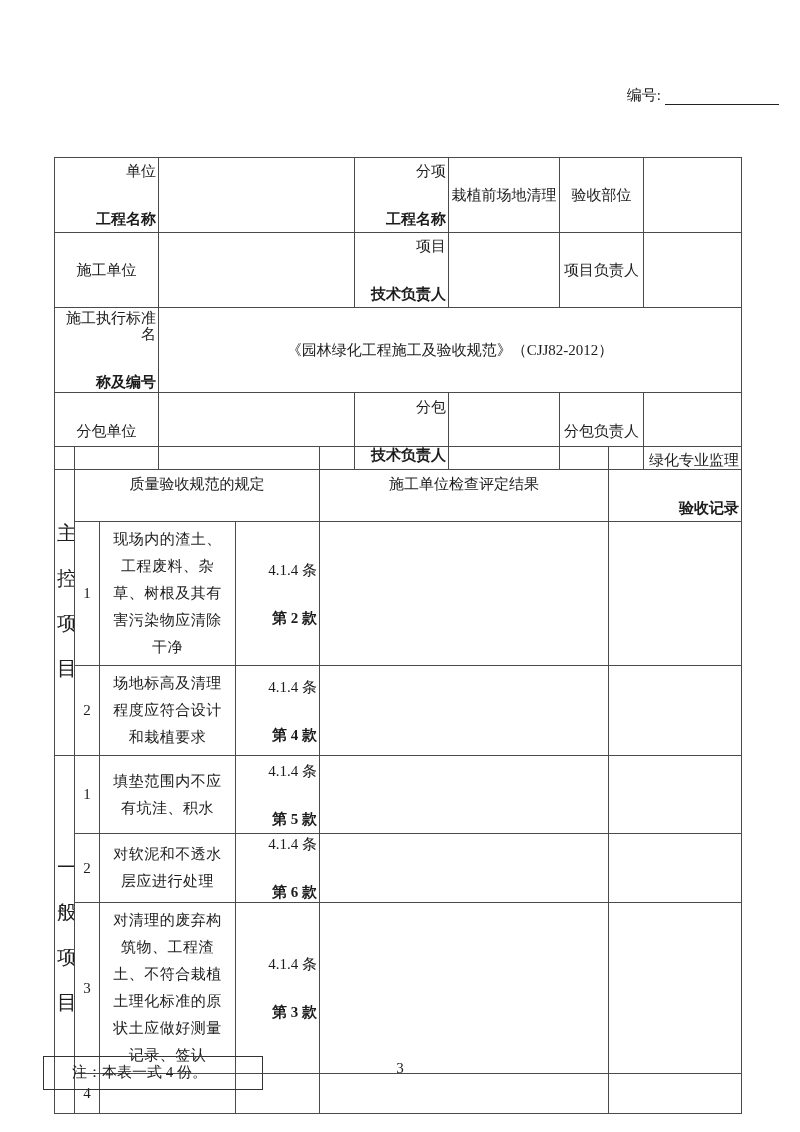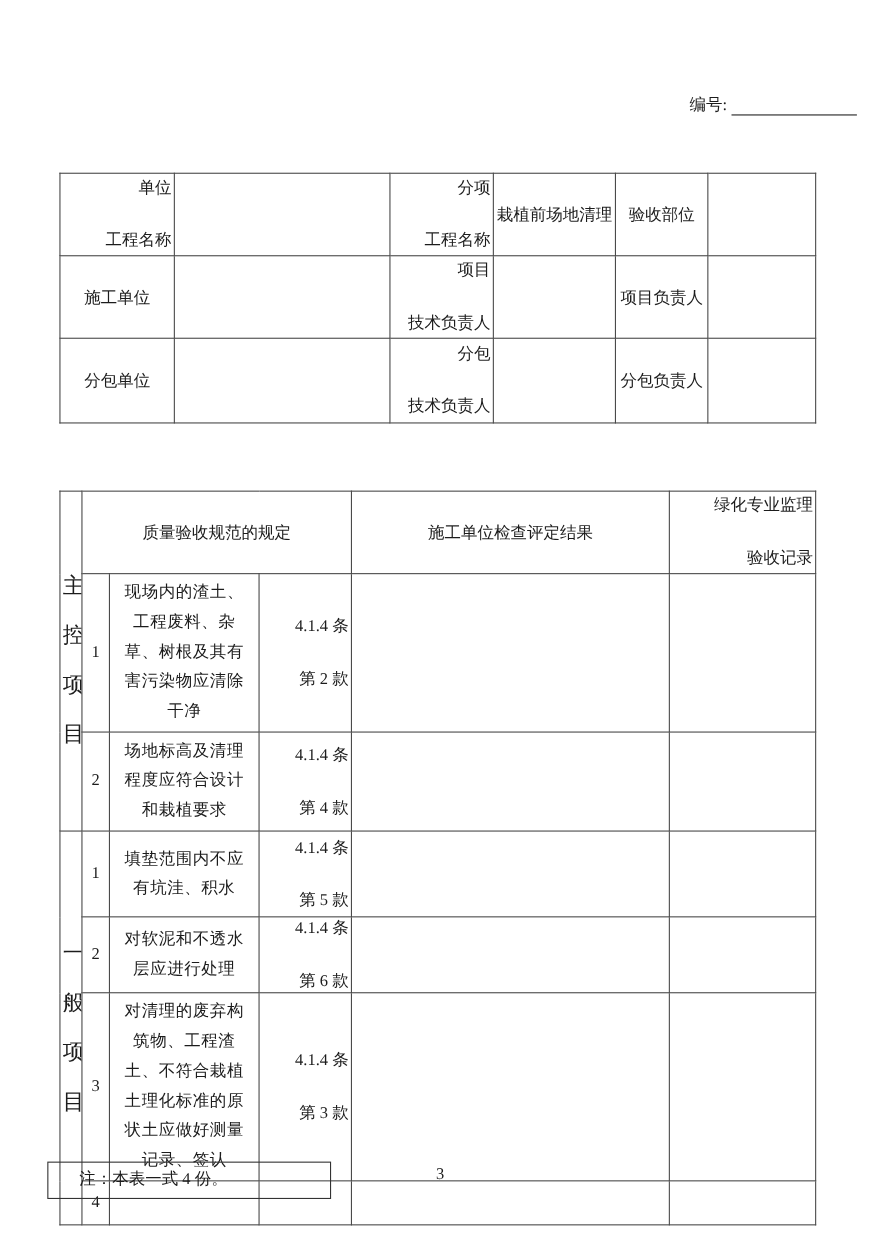--- a/index.html
+++ b/index.html
@@ -23,36 +23,36 @@
   td {
     border: 1px solid #4a4a4a;
     text-align: center; vertical-align: middle;
     font-size: 15px; padding: 2px; overflow: hidden;
   }
 
   #info-table  { position: absolute; left: 54px; top: 157px; width: 688px; }
   #insp-table  { position: absolute; left: 54px; top: 446px; width: 688px; }
 
   .stack div { line-height: 16px; text-align: right; }
-  .stack .l2 { margin-top: 32px; }
+  .stack .l2 { margin-top: 32px; font-weight: bold; }
   .stack .l2:empty { display: none; }
 
   .item-text {
     text-align: center; vertical-align: middle;
     padding: 4px 8px; line-height: 27px; letter-spacing: 0.5px;
   }
 
   .vlabel {
     margin: 0 auto; width: 17px;
     word-break: break-all; line-height: 45px; font-size: 20px;
   }
 
   .note-box {
     position: absolute; left: 43px; top: 1056px;
-    width: 258px; height: 34px; box-sizing: border-box;
+    width: 220px; height: 34px; box-sizing: border-box;
     border: 1.5px solid #333;
     line-height: 31px; padding-left: 28px; font-size: 15px;
   }
   .page-number {
     position: absolute; top: 1060px; left: 0; width: 100%;
     text-align: center; font-size: 15px;
   }
 </style>
 </head>
 <body>
@@ -97,20 +97,29 @@
       <td></td>
       <td>
         <div class="stack">
           <div>项目</div>
           <div class="l2">技术负责人</div>
         </div>
       </td>
       <td></td>
       <td>项目负责人</td>
       <td></td>
+    </tr>
+    <tr style="height:63px">
+      <td>
+        <div class="stack">
+          <div>施工执行标准名</div>
+          <div class="l2">称及编号</div>
+        </div>
+      </td>
+      <td colspan="5">《园林绿化工程施工及验收规范》（CJJ82-2012）</td>
     </tr>
     <tr style="height:77px">
       <td>分包单位</td>
       <td></td>
       <td>
         <div class="stack">
           <div>分包</div>
           <div class="l2">技术负责人</div>
         </div>
       </td>

